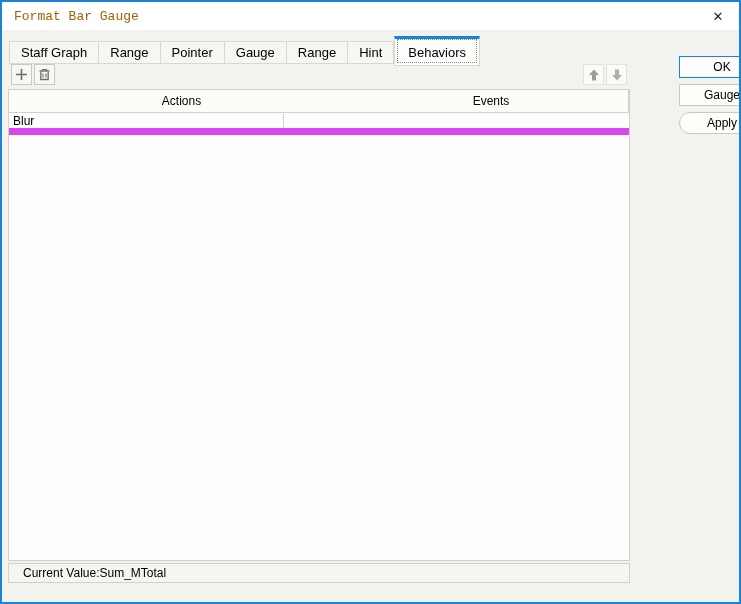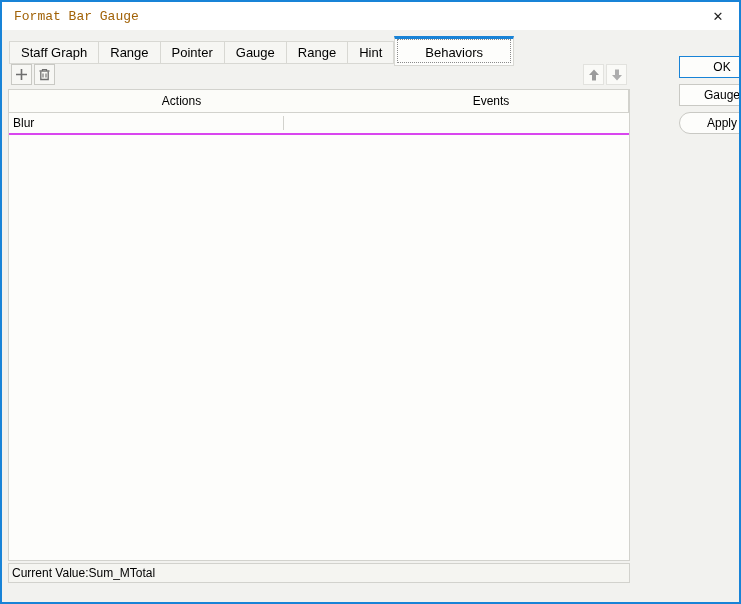--- a/index.html
+++ b/index.html
@@ -43,21 +43,21 @@
     font-size:13px;
     white-space:nowrap;
   }
   .tab:first-child { border-left:1px solid #d8d8d3; }
   .tab.active {
     background:#fdfdfb;
     border:1px solid #d8d8d3;
     border-top:3px solid #1883d7;
     height:30px;
     margin-bottom:-2px;
-    padding:0 30px;
+    padding:0 13px;
     outline:1px dotted #8a8a8a;
     outline-offset:-4px;
     position:relative; z-index:2;
   }
 
   
   .icon-btn {
     position:absolute;
     width:21px; height:21px;
     background:#f7f7f4;
@@ -79,32 +79,32 @@
     border:1px solid #d2d2cd;
     display:flex; flex-direction:column;
   }
   .grid-header { display:flex; height:23px; border-bottom:1px solid #d2d2cd; background:#fcfcf9; flex:0 0 auto; }
   .grid-header .hcell {
     display:flex; align-items:center; justify-content:center;
     font-size:12px; color:#000;
   }
   .hcell.events, .cell.events { width:275px; border-right:1px solid #d2d2cd; }
   .hcell.actions, .cell.actions { flex:1; }
-  .grid-row { display:flex; height:22px; border-bottom:2px solid #d946ef; flex:0 0 auto;align-items:center; }
+  .grid-row { display:flex; height:22px; border-bottom:7px solid #d946ef; flex:0 0 auto;align-items:center; }
   .grid-row .cell { display:flex; align-items:center; padding-left:4px; font-size:12px; }
   .grid-body { flex:1; }
 
   
   .statusbar {
     position:absolute; left:6px; top:561px;
     width:622px; height:20px;
     background:#f5f5f1;
     border:1px solid #d2d2cd;
     display:flex; align-items:center;
-    padding-left:3px;
+    padding-left:14px;
     font-size:12px;
   }
 
   
   .cmd-btn {
     position:absolute; left:677px; width:86px; height:22px;
     background:#fdfdfb;
     border:1px solid #c9c9c4;
     font-family:"Liberation Sans", sans-serif;
     font-size:12px; color:#000;

